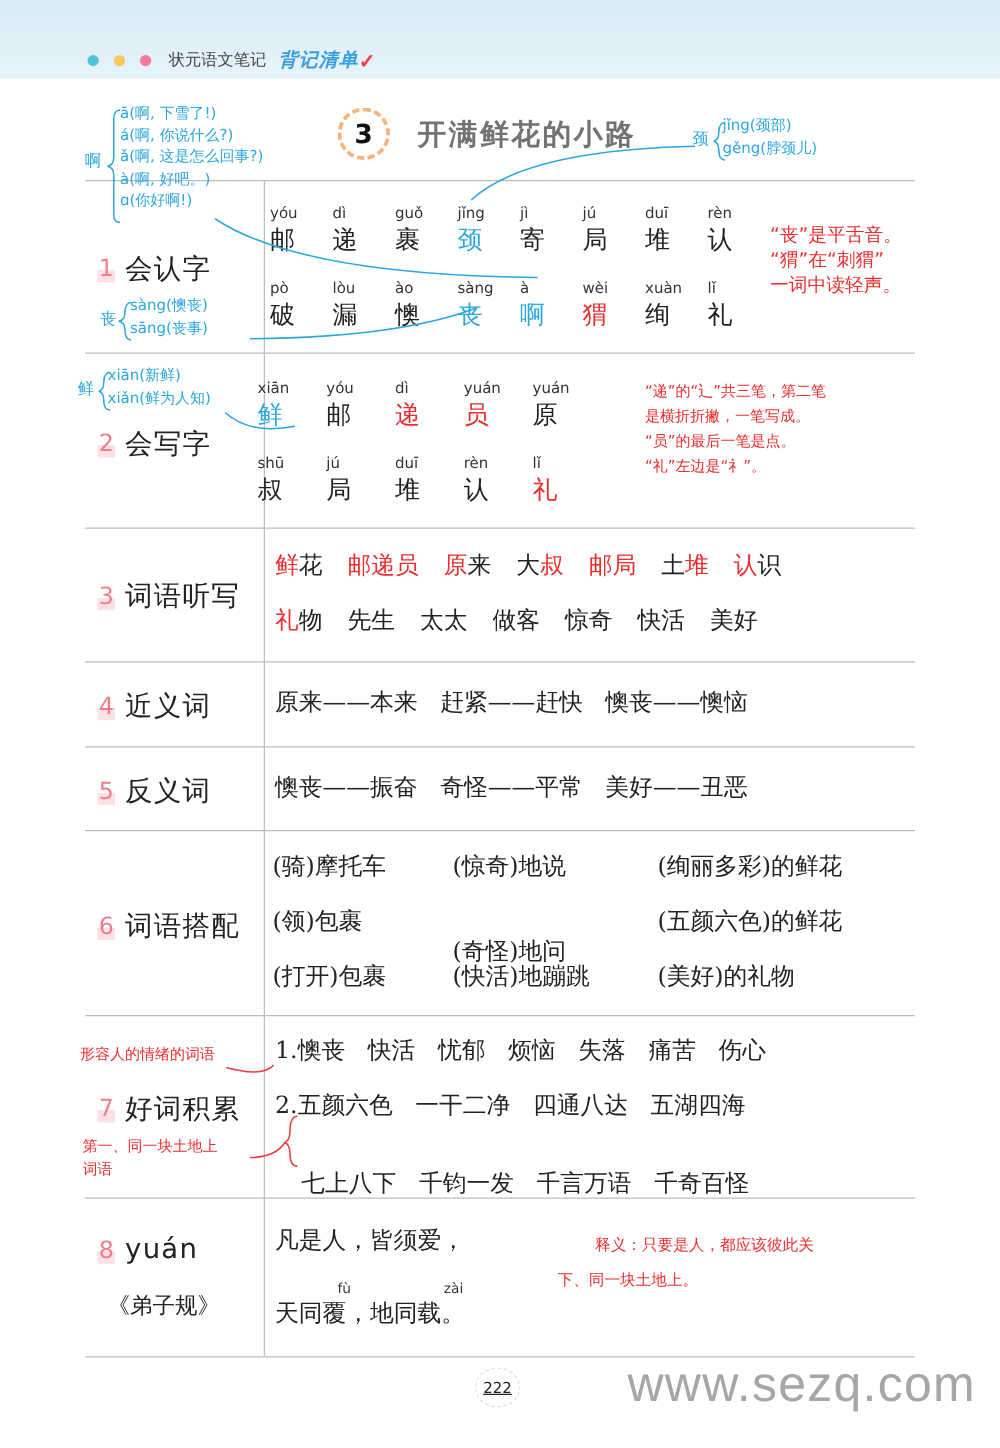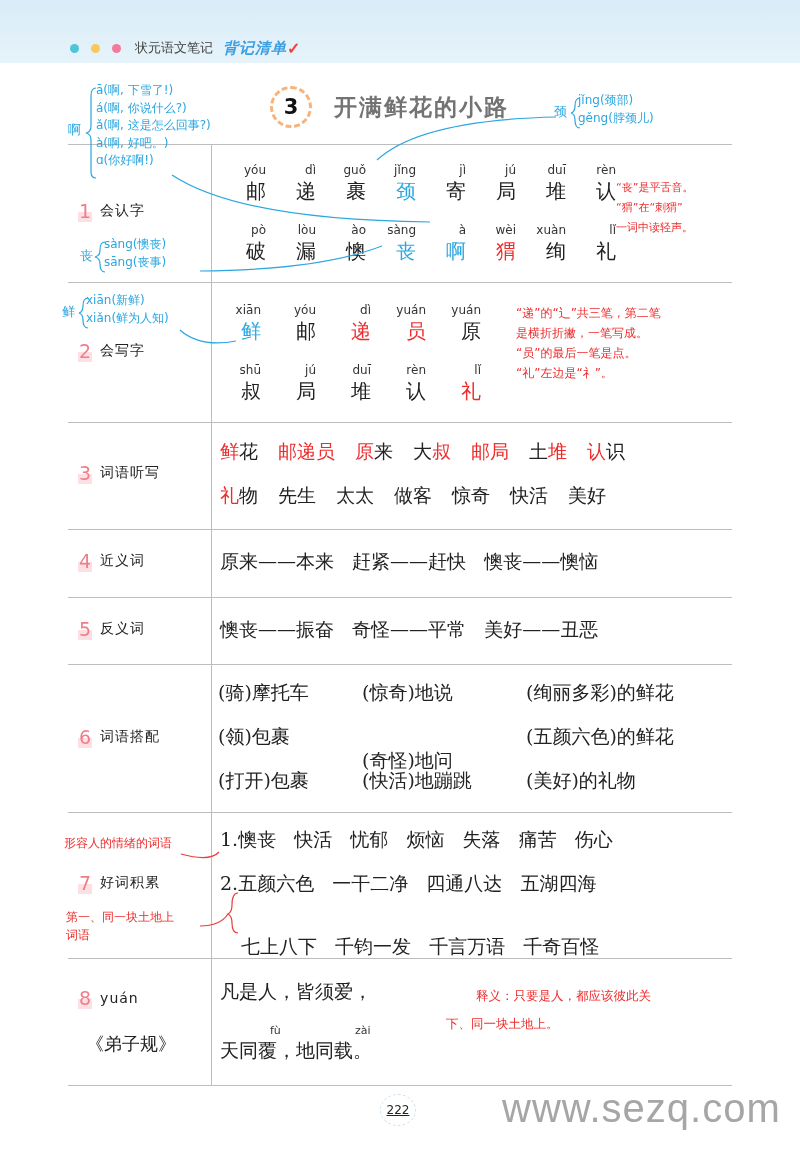--- a/index.html
+++ b/index.html
@@ -19,28 +19,28 @@
   .title-wrap{position:absolute;left:270px;top:86px;display:flex;align-items:center;}
   .lesson-num{width:36px;height:36px;border-radius:50%;border:3px dashed #f7b37a;display:flex;align-items:center;justify-content:center;
               font-family:"DejaVu Sans",sans-serif;font-weight:bold;font-size:21px;color:#111;}
   .lesson-title{font-family:"DejaVu Sans",sans-serif;font-weight:bold;font-size:23px;margin-left:22px;letter-spacing:2px;color:#737373;}
 
   .hline{position:absolute;left:68px;width:664px;height:1px;background:#bdbdbd;}
   .vline{position:absolute;left:211px;width:1px;background:#bdbdbd;}
 
   .sec-label{position:absolute;left:78px;display:flex;align-items:center;font-family:"DejaVu Sans",sans-serif;}
   .sec-num{font-size:19px;color:#f07e8a;background:linear-gradient(180deg,transparent 55%,#fde0e4 55%);padding:0 1px;margin-right:8px;}
-  .sec-text{font-size:14px;color:#222;letter-spacing:1px;text-align:center;}
+  .sec-text{font-size:22px;color:#222;letter-spacing:1px;text-align:center;}
 
   .py-grid{position:absolute;display:flex;}
-  .py-cell{width:55px;text-align:right;}
+  .py-cell{width:55px;text-align:left;}
   .py{font-family:"DejaVu Sans",sans-serif;font-size:12px;color:#333;height:16px;line-height:16px;}
   .hz{font-size:20px;line-height:26px;}
 
-  .note{position:absolute;font-size:11px;line-height:20px;color:#ee2c2c;font-family:"DejaVu Sans",sans-serif;}
+  .note{position:absolute;font-size:15px;line-height:20px;color:#ee2c2c;font-family:"DejaVu Sans",sans-serif;}
   .bnote{position:absolute;font-size:12px;line-height:17.5px;color:#2aa6e0;font-family:"DejaVu Sans",sans-serif;}
 
   .wordline{position:absolute;left:220px;font-size:19px;white-space:pre;}
   .w{margin-right:20px;}
   .footer-page{position:absolute;left:380px;top:1094px;width:34px;height:30px;border-radius:50%;border:1px dashed #cfe3ee;
                display:flex;align-items:center;justify-content:center;font-family:"DejaVu Sans",sans-serif;font-size:12px;text-decoration:underline;color:#222;}
   .watermark{position:absolute;left:502px;top:1086px;font-family:"Liberation Sans",sans-serif;font-size:40px;color:#a6a6a6;letter-spacing:1px;}
   svg.ov{position:absolute;left:0;top:0;pointer-events:none;}
 </style>
 </head>

